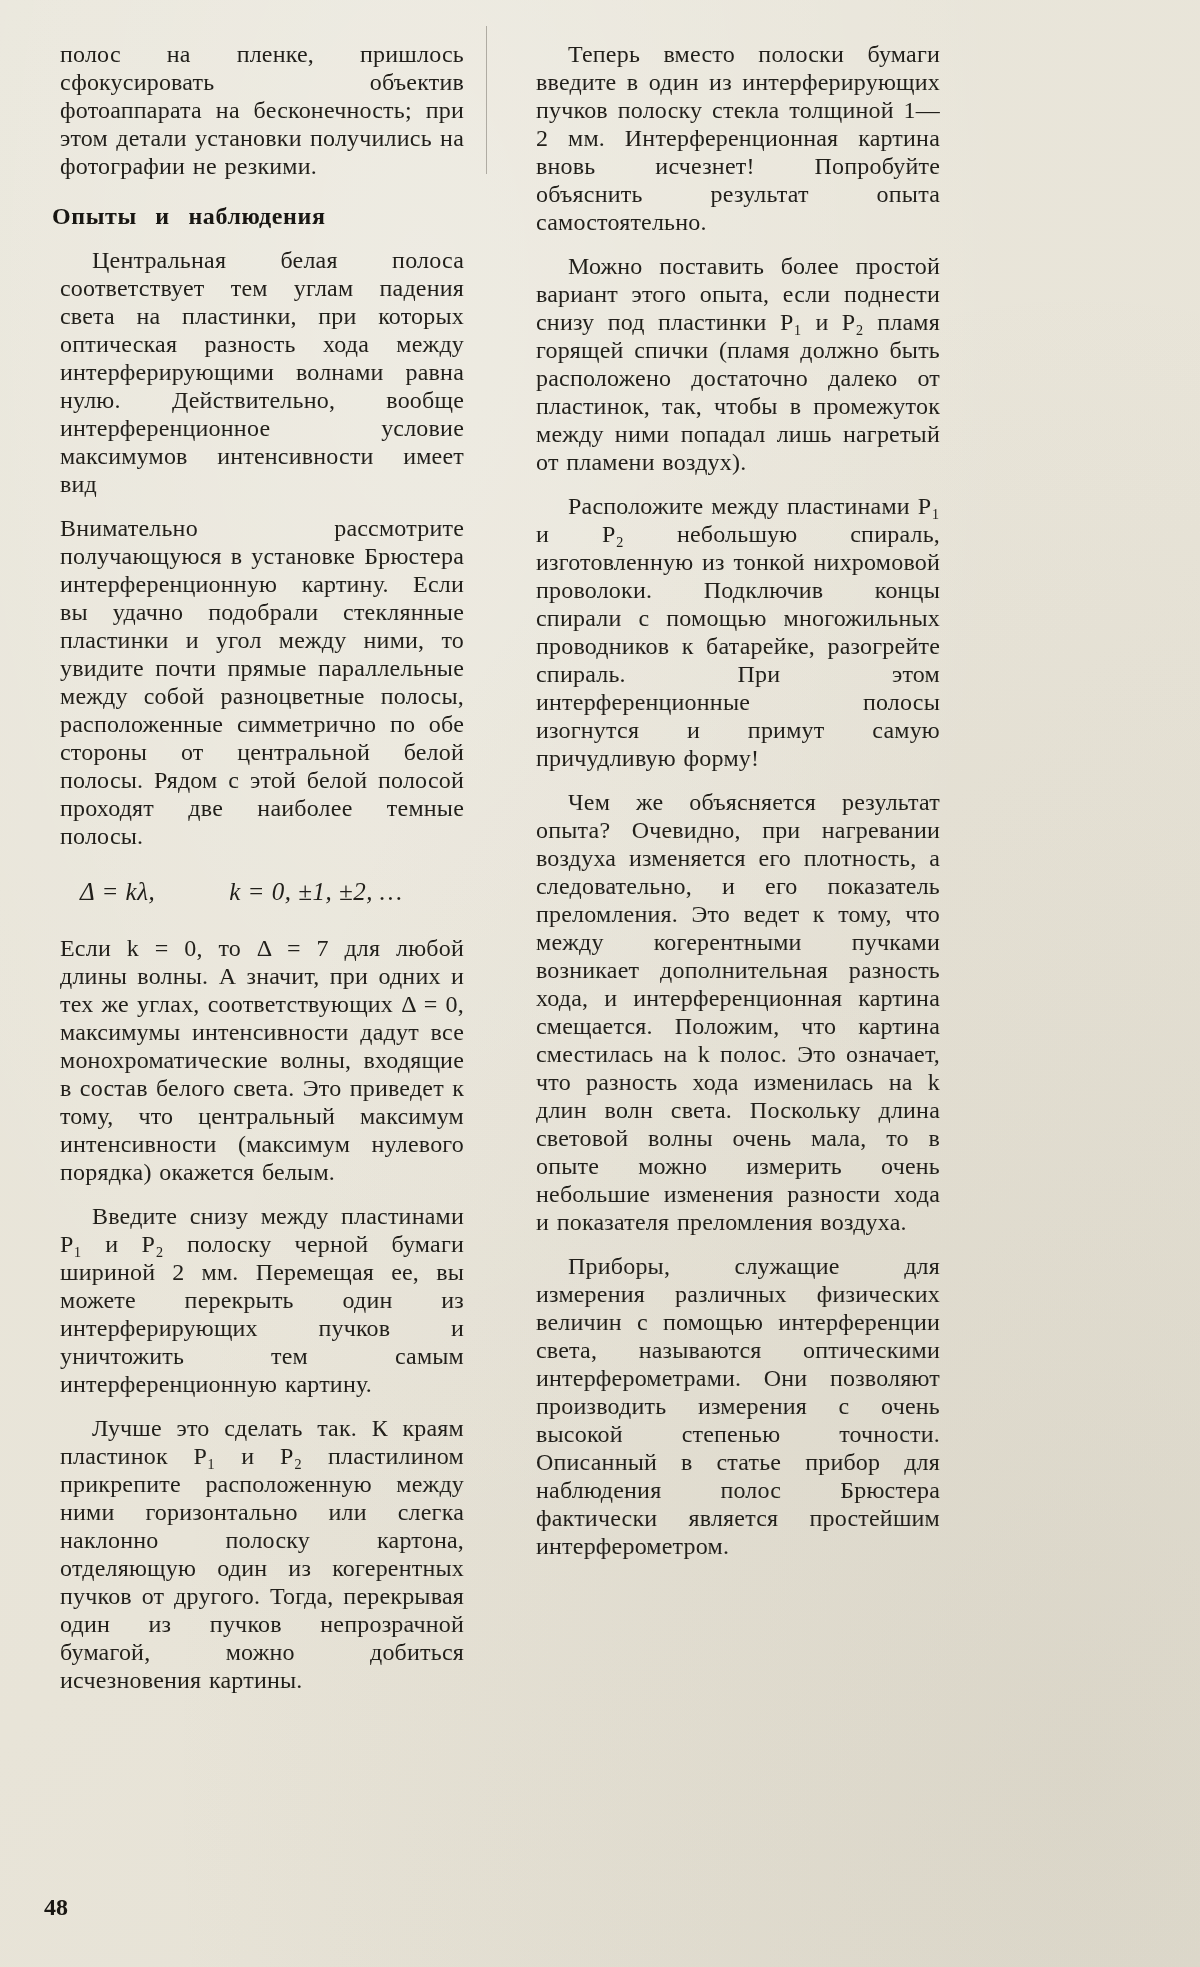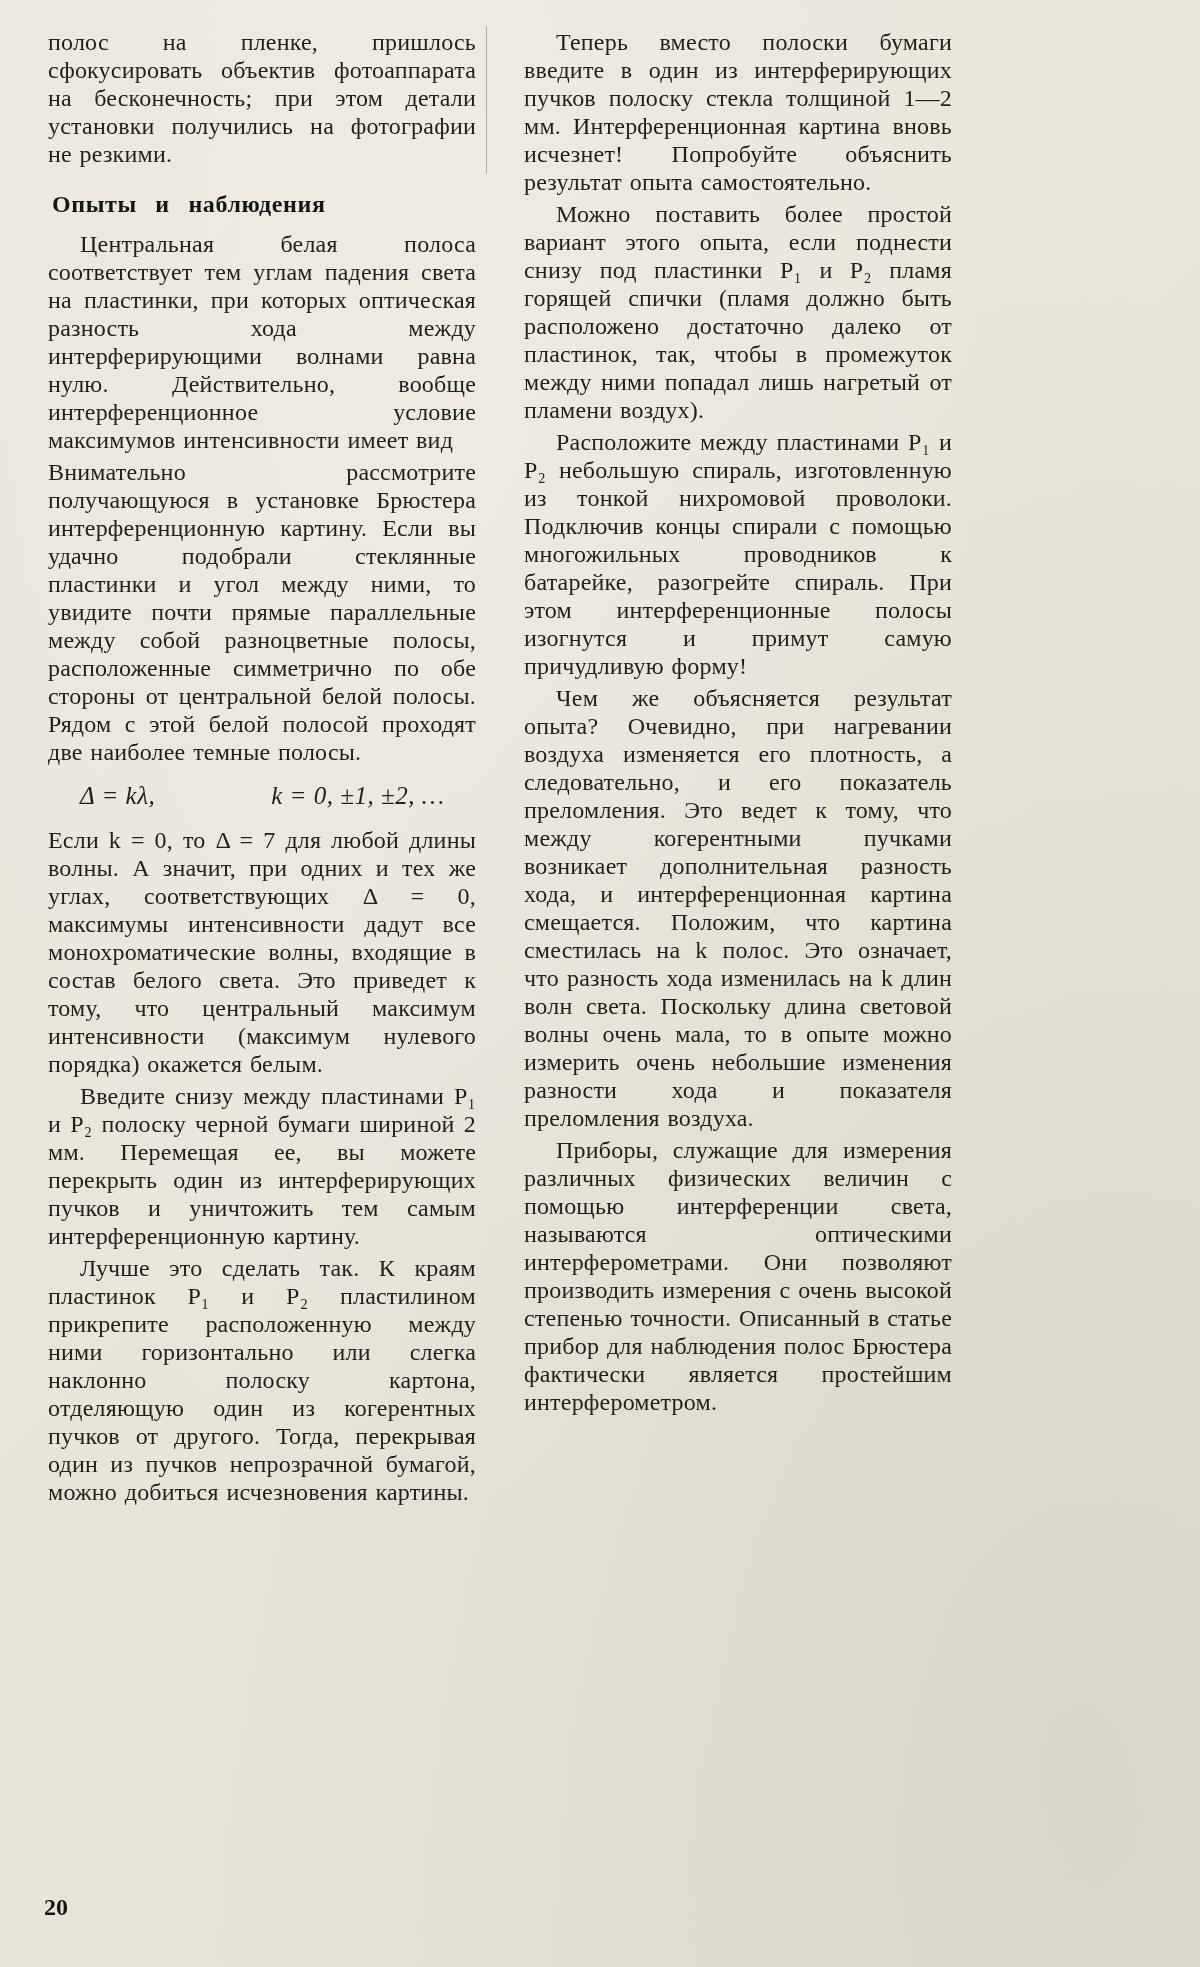--- a/index.html
+++ b/index.html
@@ -26,21 +26,21 @@
   }
   .columns {
     display: flex;
     gap: 40px;
   }
   .col {
     width: 436px;
     flex: 0 0 436px;
   }
   p.para {
-    margin: 4px;
+    margin: 16px;
     text-align: justify;
     font-size: 24px;
     line-height: 28px;
     letter-spacing: 0.2px;
     word-spacing: 1.5px;
   }
   p.para.indent {
     text-indent: 32px;
   }
   h2.section-heading {
@@ -48,21 +48,21 @@
     font-size: 24px;
     line-height: 28px;
     font-weight: bold;
     letter-spacing: 0.6px;
     word-spacing: 12px;
     color: #181612;
   }
   .formula {
     display: flex;
     align-items: baseline;
-    gap: 116px;
+    gap: 74px;
     padding: 12px 0 12px 36px;
     font-style: italic;
     font-size: 25px;
     letter-spacing: 0.5px;
   }
   .column-rule-artifact {
     position: absolute;
     left: 486px;
     top: 26px;
     width: 1px;
@@ -116,13 +116,13 @@
       <p class="para indent">Расположите между пластинами P₁ и P₂ небольшую спираль, изготовленную из тонкой нихромовой проволоки. Подключив концы спирали с помощью многожильных проводников к батарейке, разогрейте спираль. При этом интерференционные полосы изогнутся и примут самую причудливую форму!</p>
 
       <p class="para indent">Чем же объясняется результат опыта? Очевидно, при нагревании воздуха изменяется его плотность, а следовательно, и его показатель преломления. Это ведет к тому, что между когерентными пучками возникает дополнительная разность хода, и интерференционная картина смещается. Положим, что картина сместилась на k полос. Это означает, что разность хода изменилась на k длин волн света. Поскольку длина световой волны очень мала, то в опыте можно измерить очень небольшие изменения разности хода и показателя преломления воздуха.</p>
 
       <p class="para indent">Приборы, служащие для измерения различных физических величин с помощью интерференции света, называются оптическими интерферометрами. Они позволяют производить измерения с очень высокой степенью точности. Описанный в статье прибор для наблюдения полос Брюстера фактически является простейшим интерферометром.</p>
     </div>
 
   </div>
 </div>
 
-<div class="page-number">20</div>
+<div class="page-number">48</div>
 
 </body></html>

